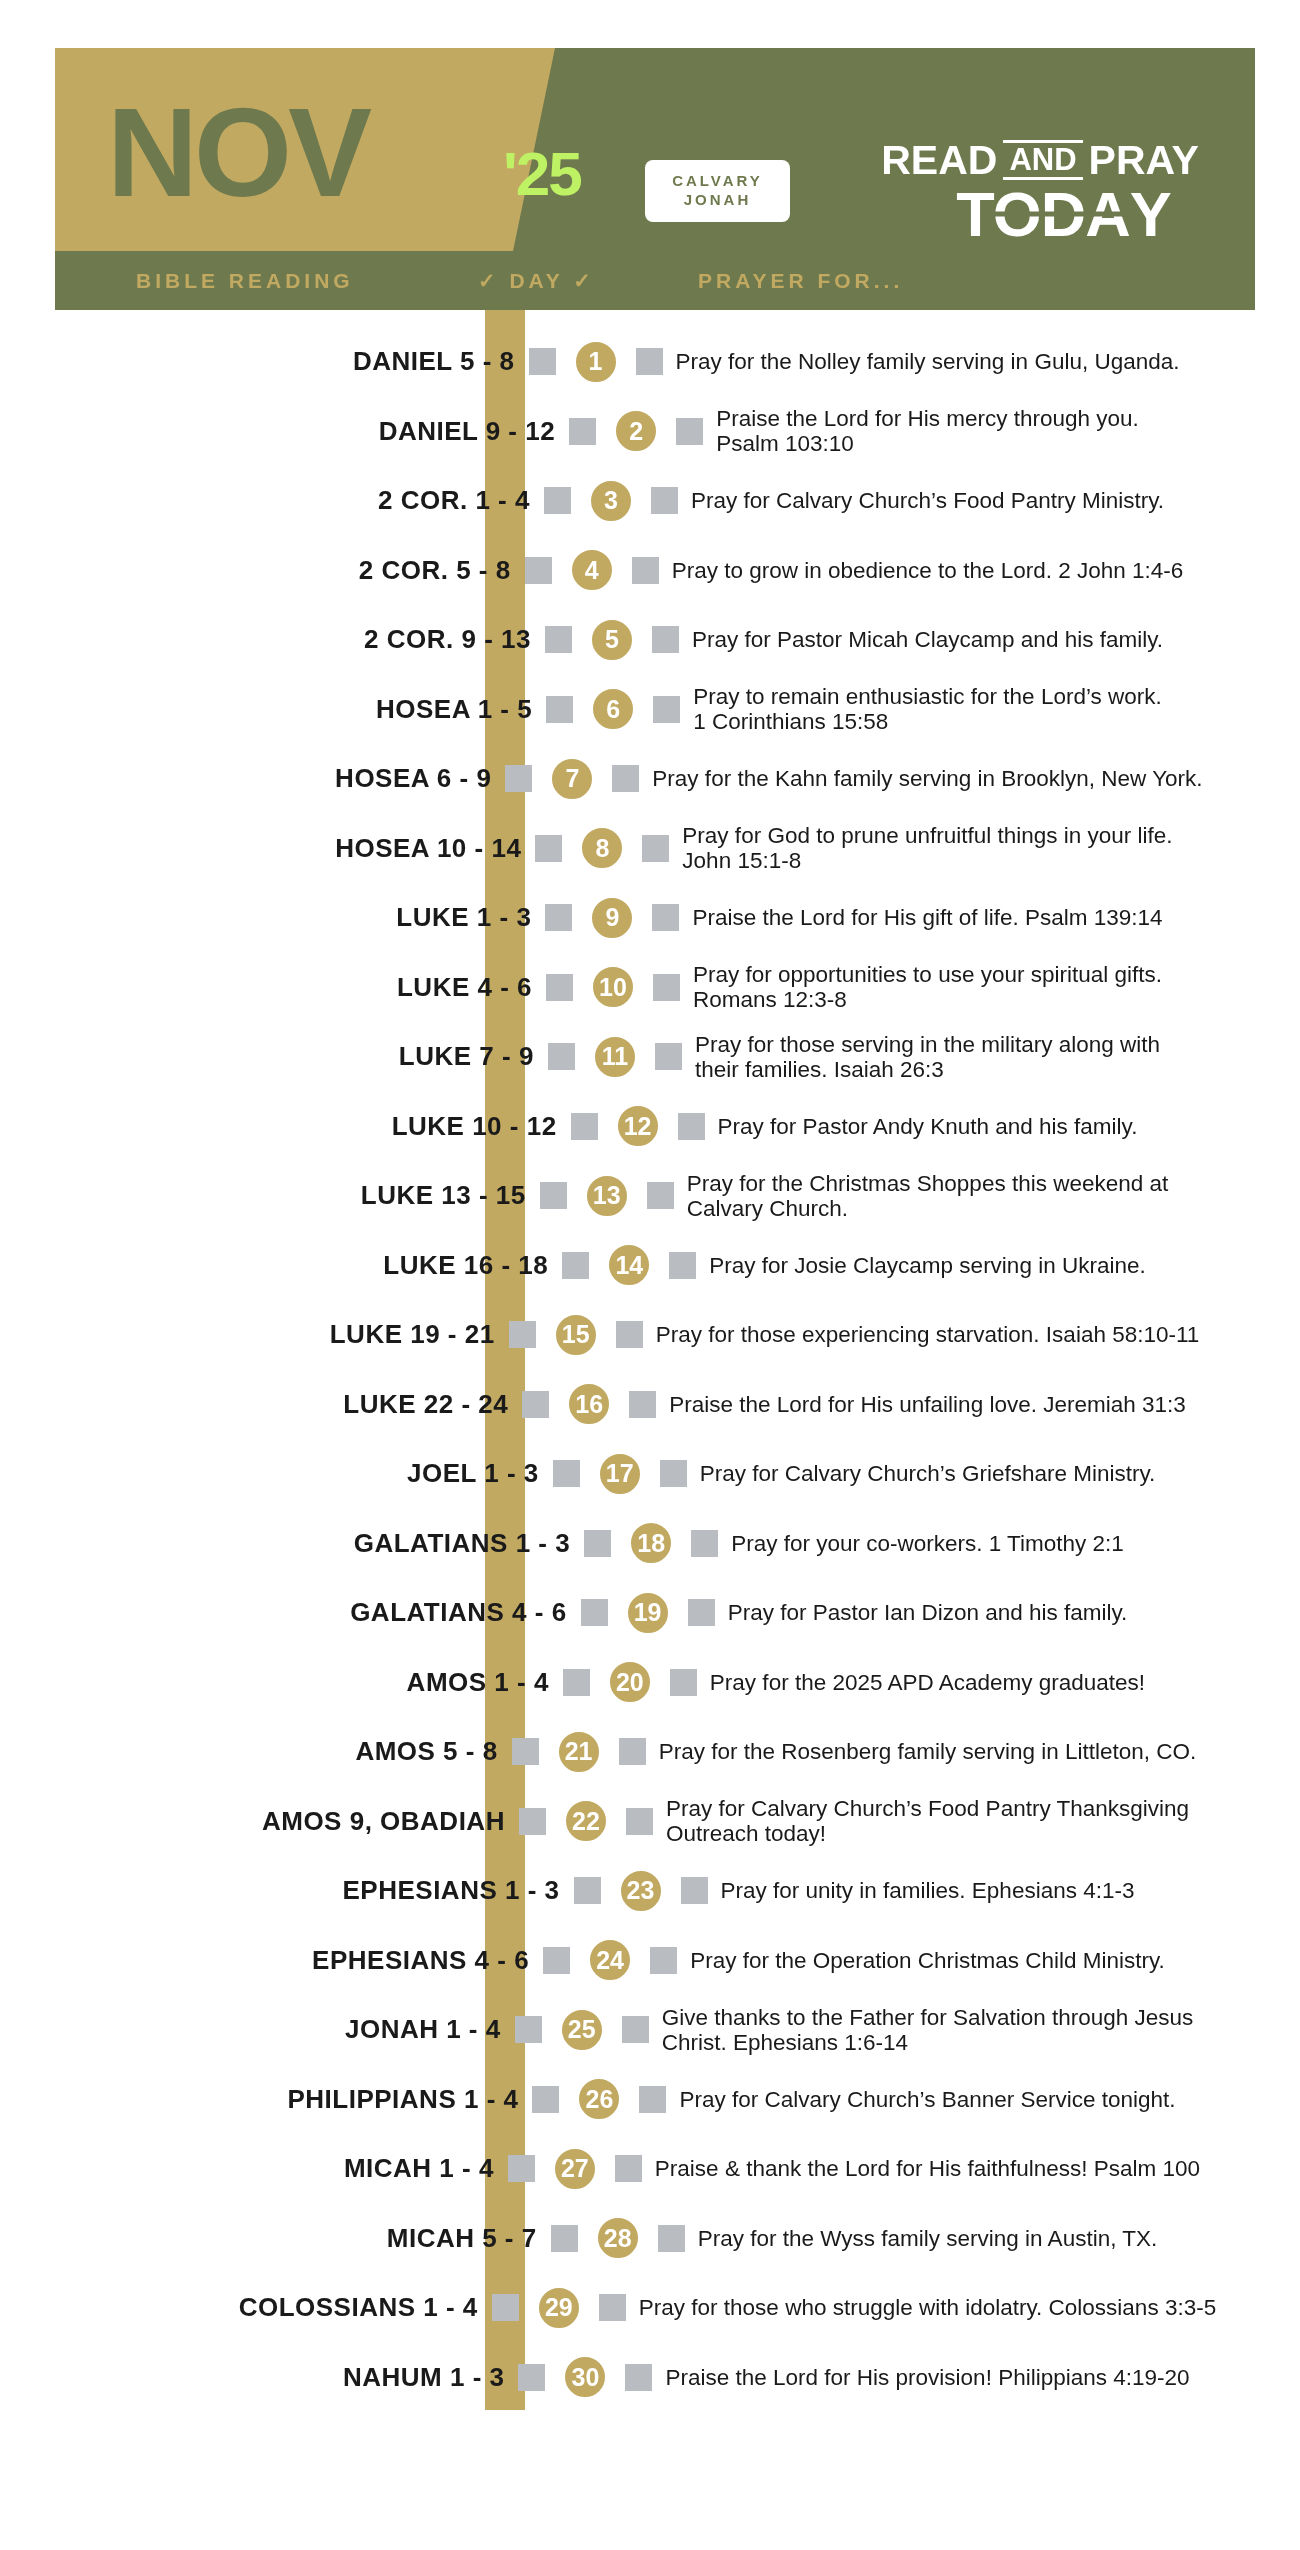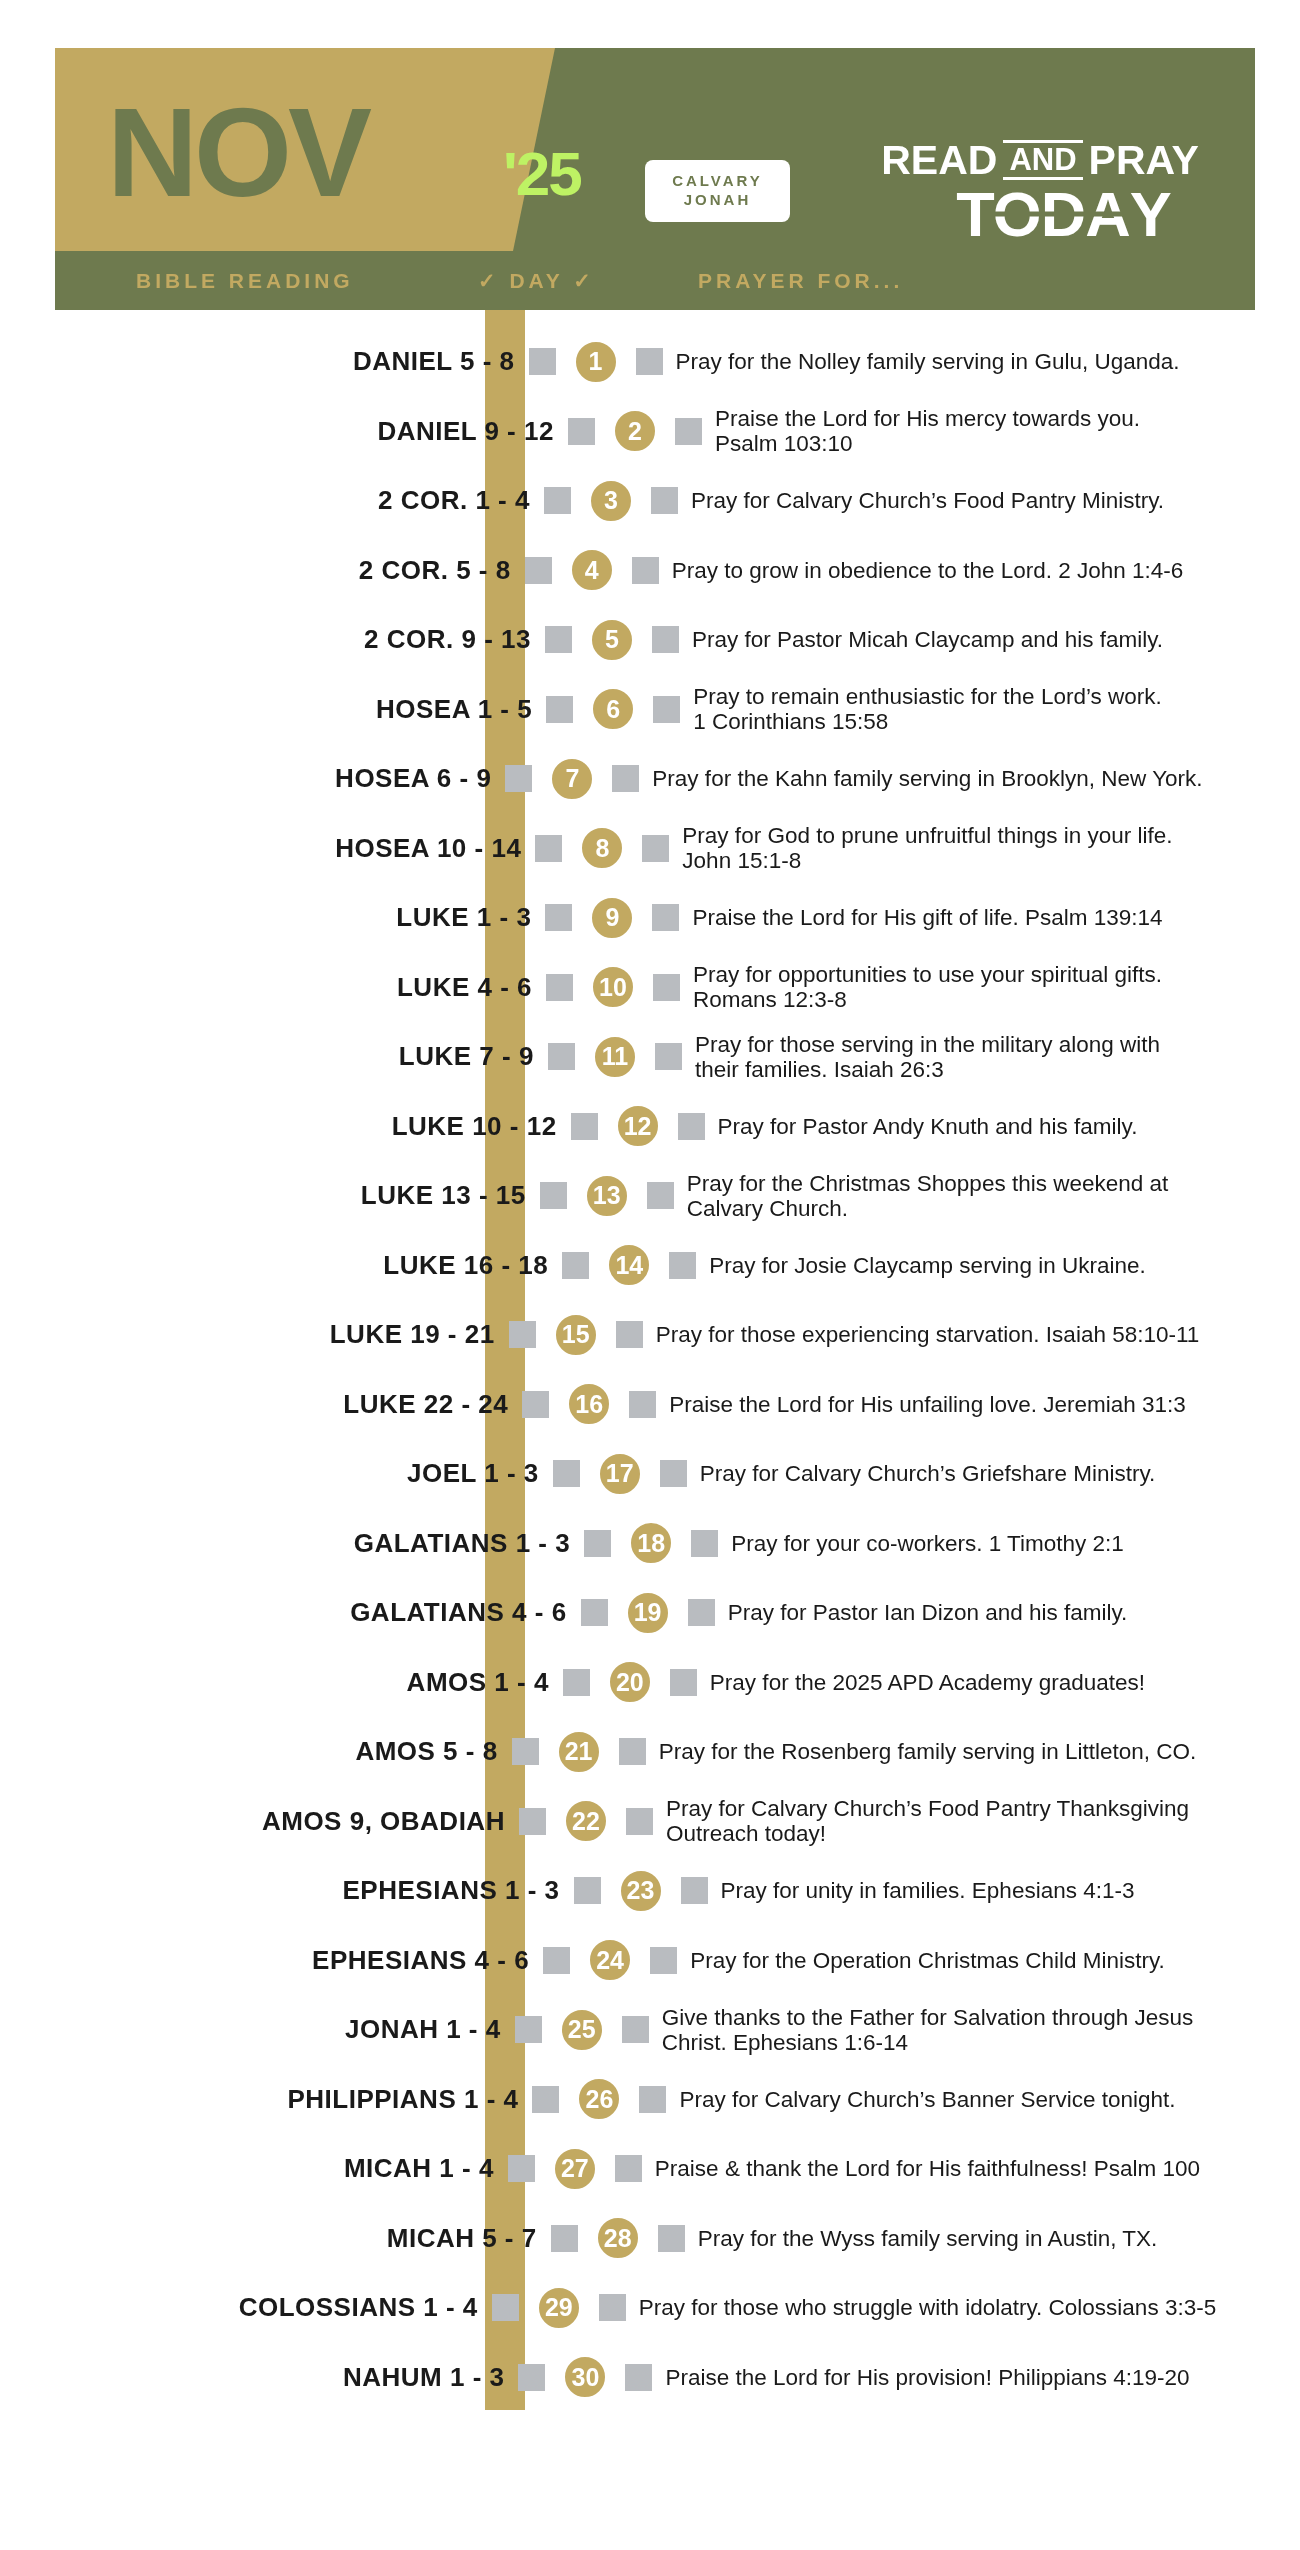--- a/index.html
+++ b/index.html
@@ -263,21 +263,21 @@
         <div class="cbox left"></div>
         <div class="daynum">1</div>
         <div class="cbox right"></div>
         <div class="prayer"><span>Pray for the Nolley family serving in Gulu, Uganda.</span></div>
       </div>
       <div class="row">
         <div class="reading">DANIEL 9 - 12</div>
         <div class="cbox left"></div>
         <div class="daynum">2</div>
         <div class="cbox right"></div>
-        <div class="prayer"><span>Praise the Lord for His mercy towards you.</span><span class="second">Psalm 103:10</span></div>
+        <div class="prayer"><span>Praise the Lord for His mercy through you.</span><span class="second">Psalm 103:10</span></div>
       </div>
       <div class="row">
         <div class="reading">2 COR. 1 - 4</div>
         <div class="cbox left"></div>
         <div class="daynum">3</div>
         <div class="cbox right"></div>
         <div class="prayer"><span>Pray for Calvary Church’s Food Pantry Ministry.</span></div>
       </div>
       <div class="row">
         <div class="reading">2 COR. 5 - 8</div>

